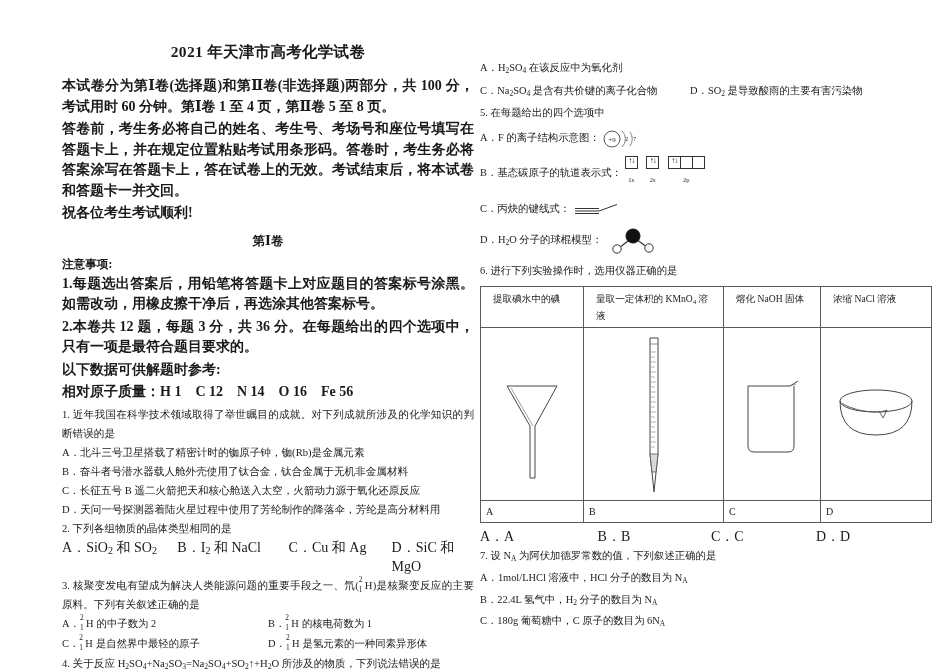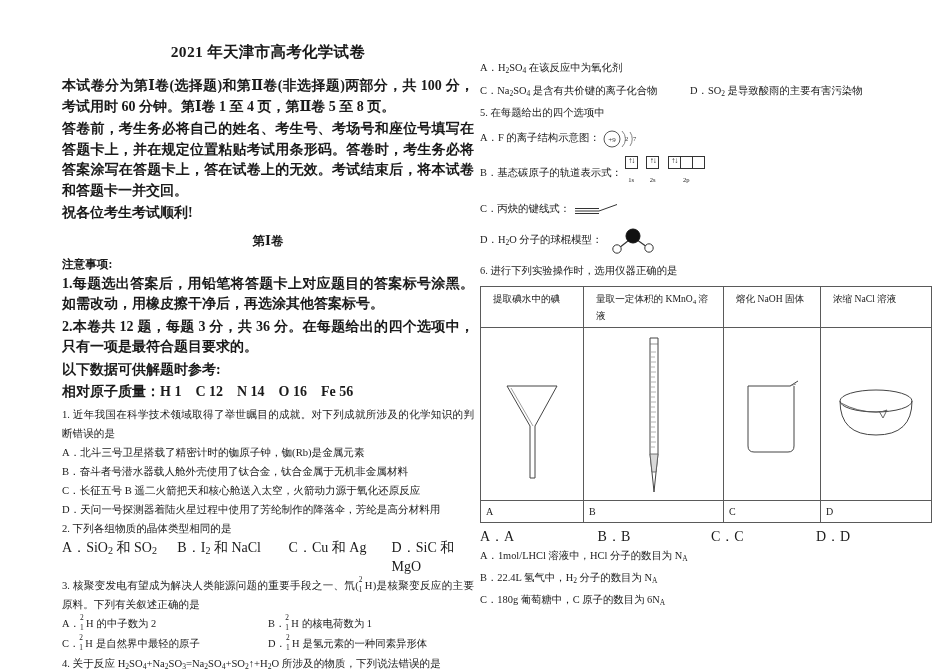--- a/index.html
+++ b/index.html
@@ -409,18 +409,22 @@
     </tbody>
       </table>
 
     <div class="opts-row" style="margin-top:4px;">
       <span class="o1">A．A</span>
       <span class="o2">B．B</span>
       <span class="o3">C．C</span>
       <span class="o4">D．D</span>
     </div>
 
+    <p class="q-right">
+      <span>7.</span>
+      <span>设 N<sub>A</sub> 为阿伏加德罗常数的值，下列叙述正确的是</span>
+    </p>
     <p class="q-right">A．1mol/LHCl 溶液中，HCl 分子的数目为 N<sub>A</sub></p>
     <p class="q-right">B．22.4L 氢气中，H<sub>2</sub> 分子的数目为 N<sub>A</sub></p>
     <p class="q-right">C．180g 葡萄糖中，C 原子的数目为 6N<sub>A</sub></p>
 
   </div>
 </div>
 
 </body></html>

